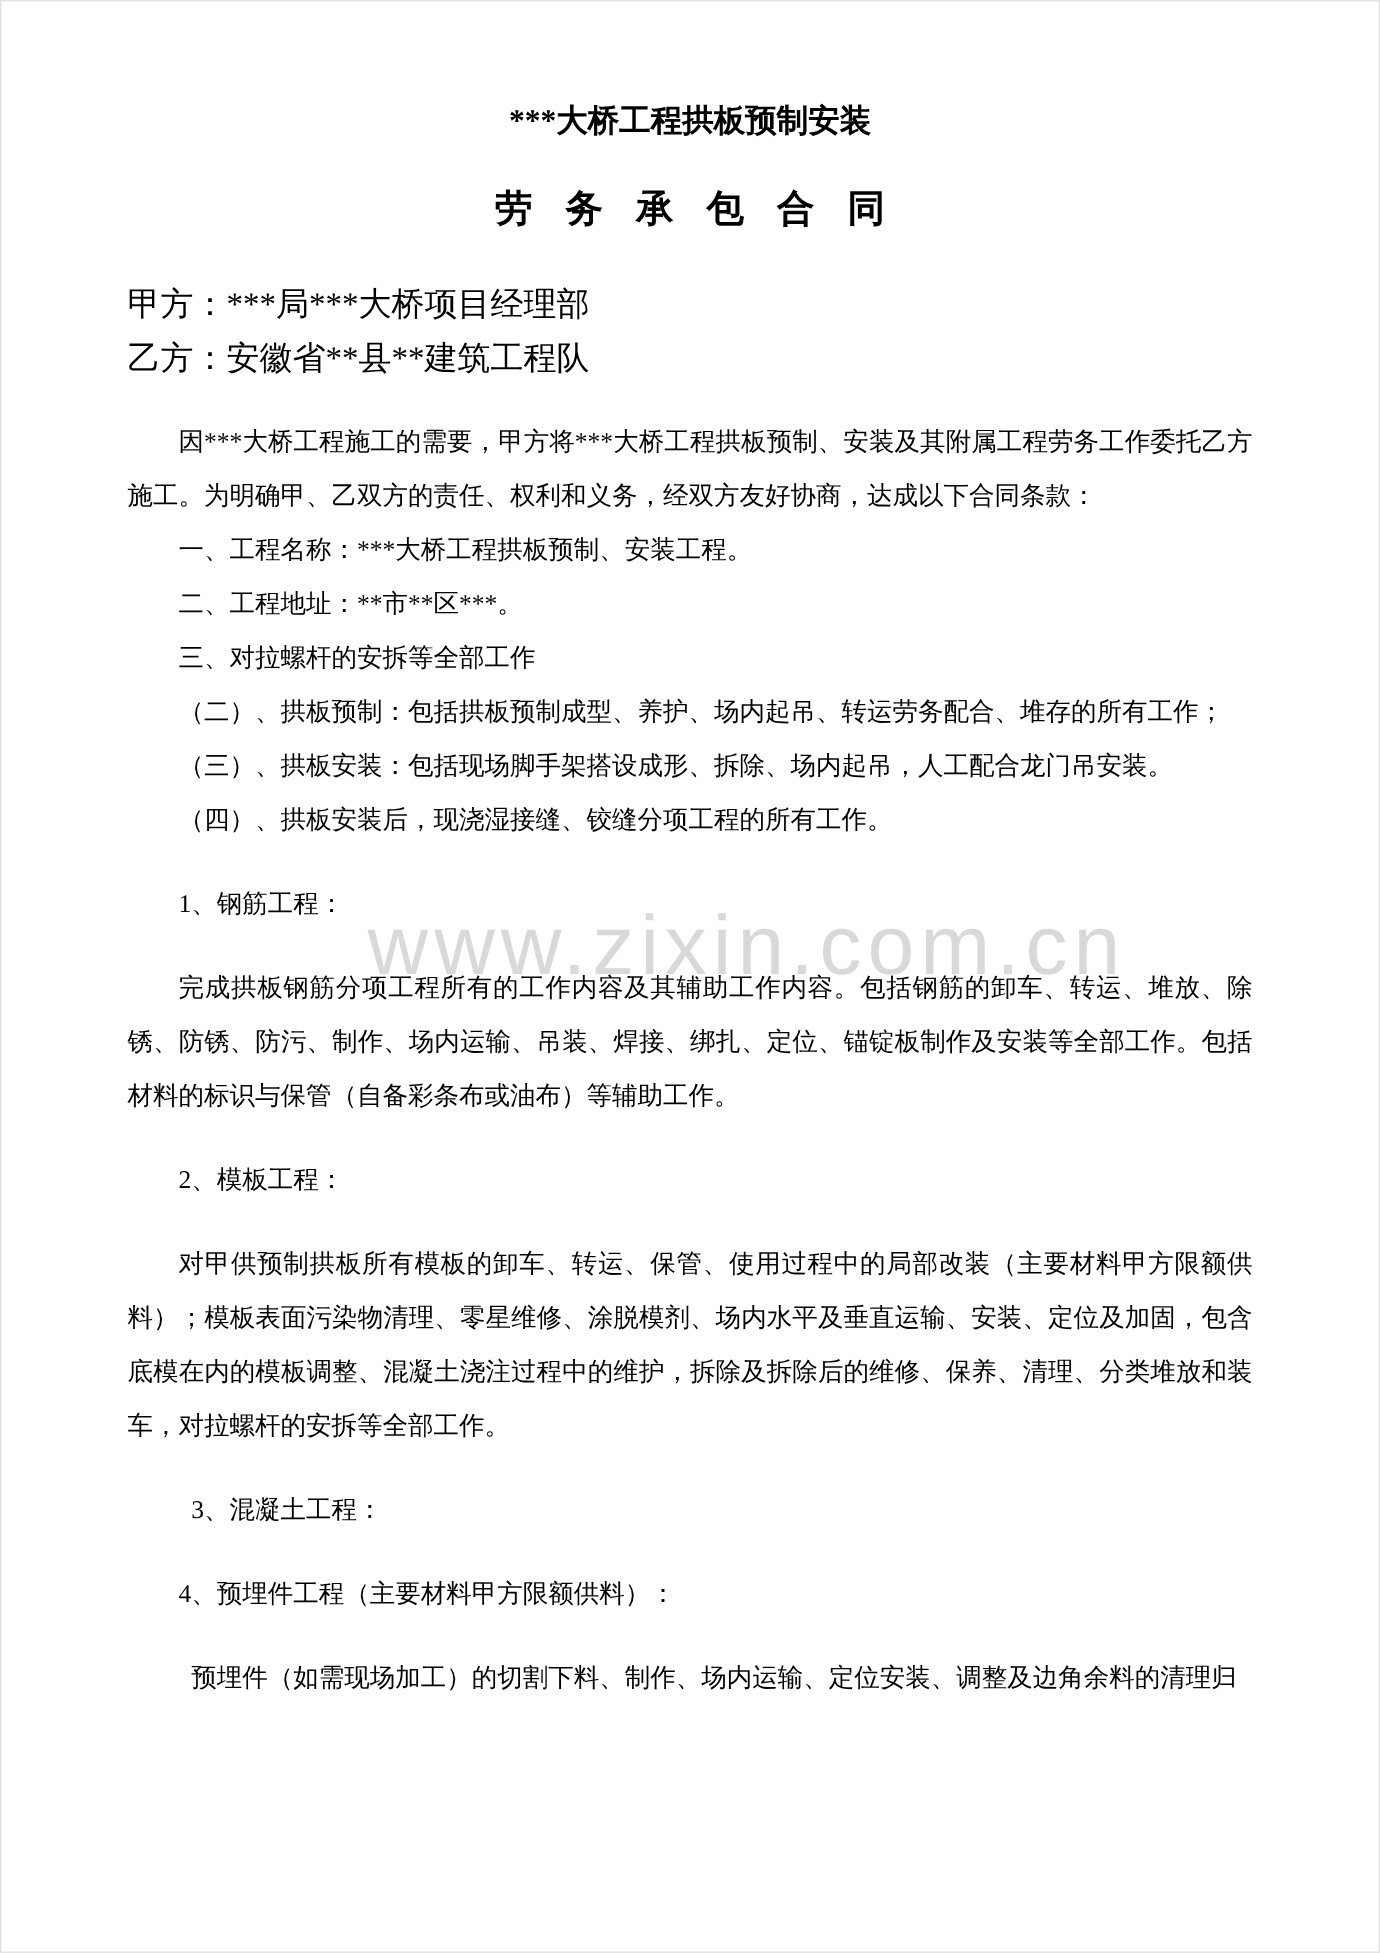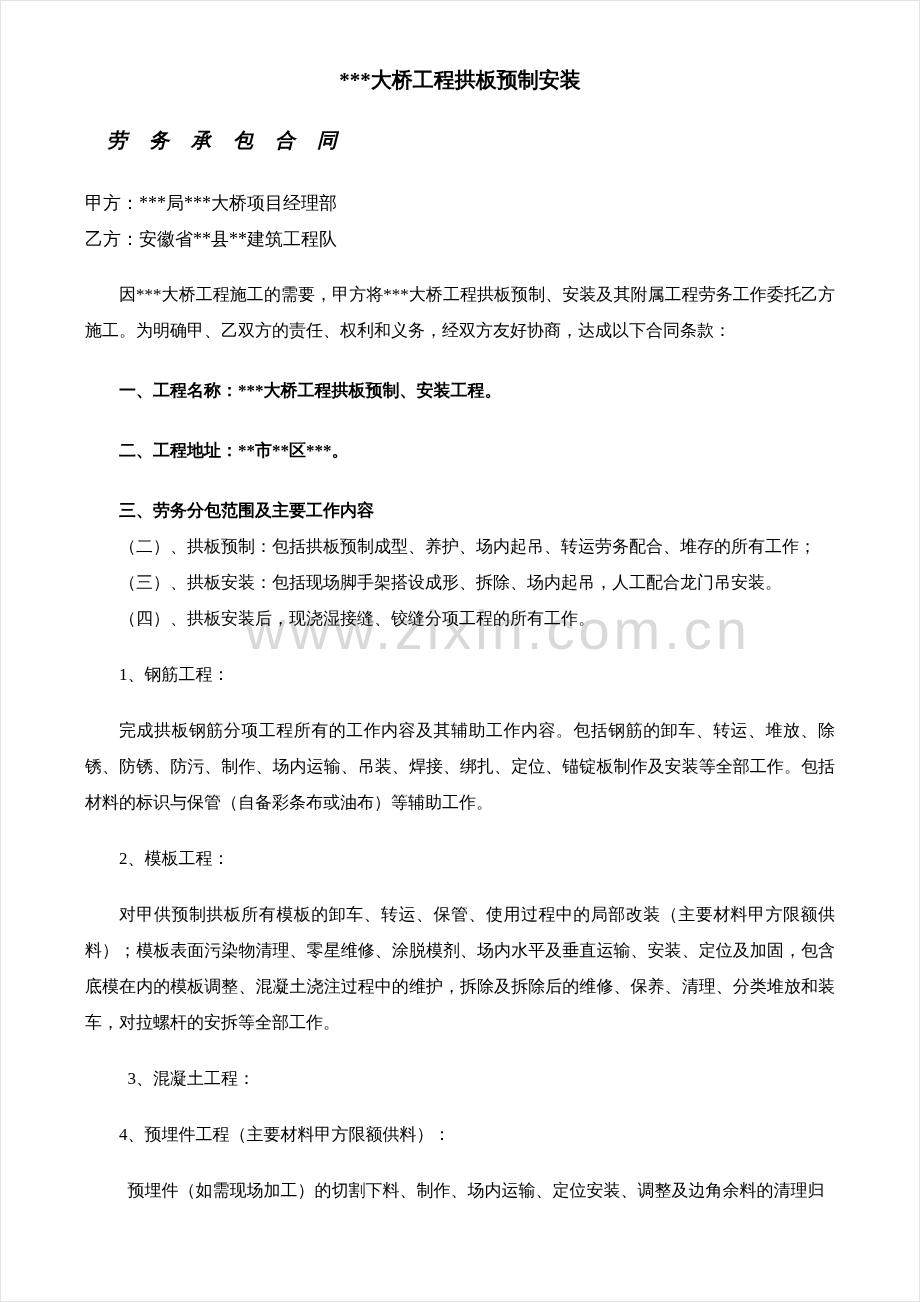--- a/index.html
+++ b/index.html
@@ -38,41 +38,41 @@
   }
   .doc-title {
     margin: 0 0 24px 0;
     text-align: center;
     font-size: 21px;
     font-weight: bold;
     line-height: 34px;
   }
   .doc-subtitle {
     margin: 0 0 26px 0;
-    font-size: 20px;
+    text-align: center;
+    font-size: 25px;
     font-weight: bold;
-    font-style: italic;
     letter-spacing: 22px;
     text-indent: 22px; 
     line-height: 38px;
   }
   .line {
     margin: 0;
-    font-size: 18px;
+    font-size: 22px;
     line-height: 36px;
   }
   .para {
     margin: 0;
     font-size: 17px;
     line-height: 36px;
     text-align: justify;
   }
   .indent   { text-indent: 2em; }
   .indent25 { text-indent: 2.5em; }
-  .bold     { font-weight: bold; margin-top: 24px; }
+  .bold     { font-weight: normal; }
   .gap-top-lg { margin-top: 20px; }
   .gap-top-sm { margin-top: 20px; }
 </style>
 </head>
 <body>
 
 <div class="page">
 
   <div class="watermark">www.zixin.com.cn</div>
 
@@ -85,21 +85,21 @@
     <p class="line">甲方：***局***大桥项目经理部</p>
 
     <p class="line">乙方：安徽省**县**建筑工程队</p>
 
     <p class="para indent gap-top-lg">因***大桥工程施工的需要，甲方将***大桥工程拱板预制、安装及其附属工程劳务工作委托乙方施工。为明确甲、乙双方的责任、权利和义务，经双方友好协商，达成以下合同条款：</p>
 
     <p class="para indent bold">一、工程名称：***大桥工程拱板预制、安装工程。</p>
 
     <p class="para indent bold">二、工程地址：**市**区***。</p>
 
-    <p class="para indent bold">三、劳务分包范围及主要工作内容</p>
+    <p class="para indent bold">三、对拉螺杆的安拆等全部工作</p>
 
 
     <p class="para indent">（二）、拱板预制：包括拱板预制成型、养护、场内起吊、转运劳务配合、堆存的所有工作；</p>
 
     <p class="para indent">（三）、拱板安装：包括现场脚手架搭设成形、拆除、场内起吊，人工配合龙门吊安装。</p>
 
     <p class="para indent">（四）、拱板安装后，现浇湿接缝、铰缝分项工程的所有工作。</p>
 
     <p class="para indent gap-top-sm">1、钢筋工程：</p>
 

